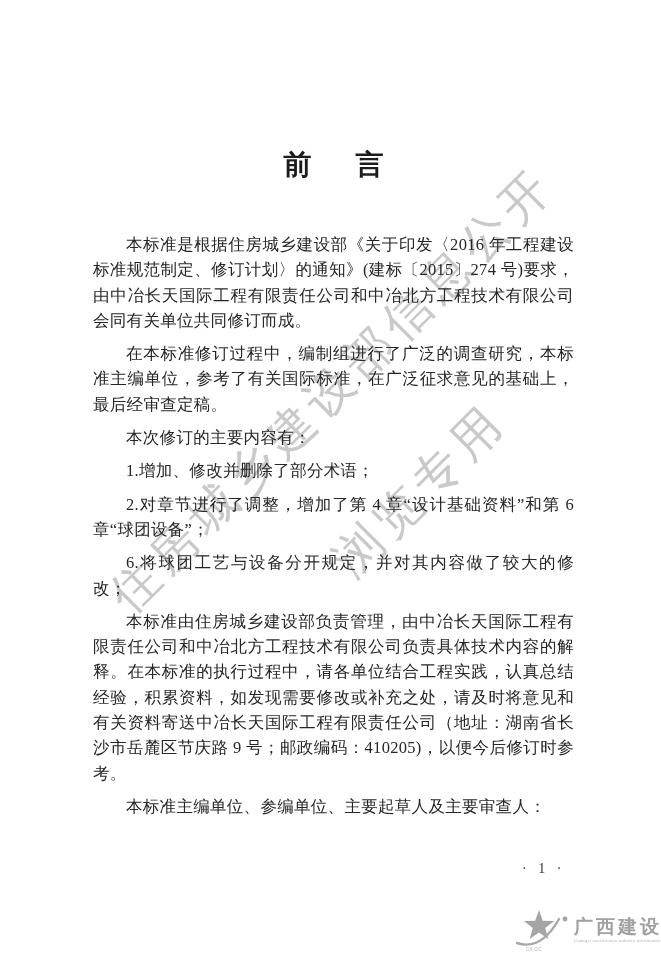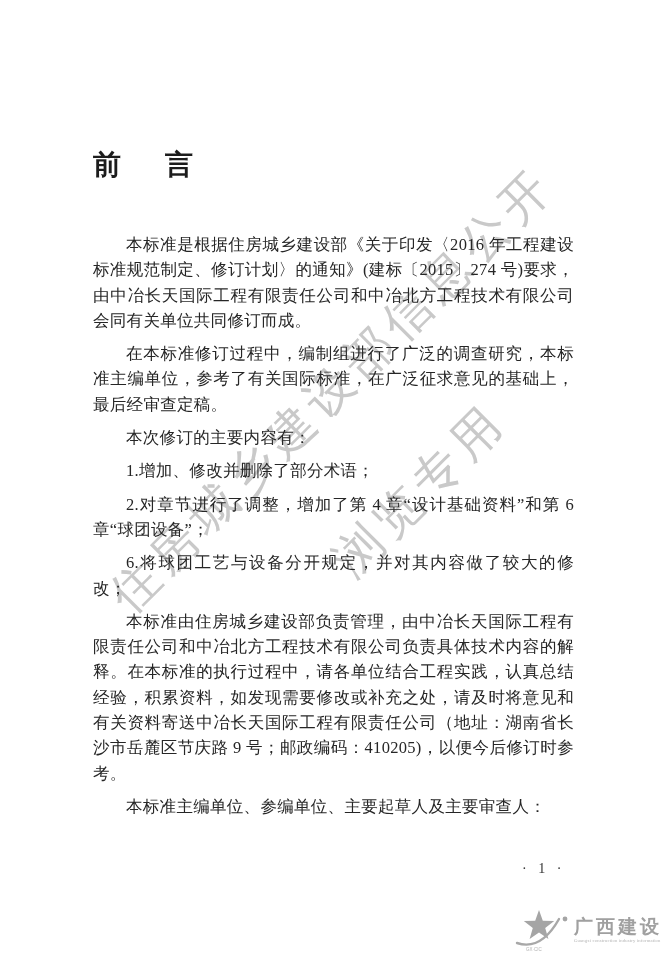--- a/index.html
+++ b/index.html
@@ -33,20 +33,21 @@
     left: 85px; top: 148px; width: 497px;
     z-index: 2;
   }
   .title {
     margin: 0 0 50px 0;
     font-family: "Liberation Sans", sans-serif;
     font-weight: bold;
     font-size: 28px;
     line-height: 34px;
     color: #1c1c1c;
+    text-align: center;
     letter-spacing: 8px;
     text-indent: 8px; 
   }
   .content p {
     margin: 8px;
     font-size: 16.5px;
     line-height: 25.3px;
     color: #262626;
     text-align: justify;
     text-indent: 2em;

